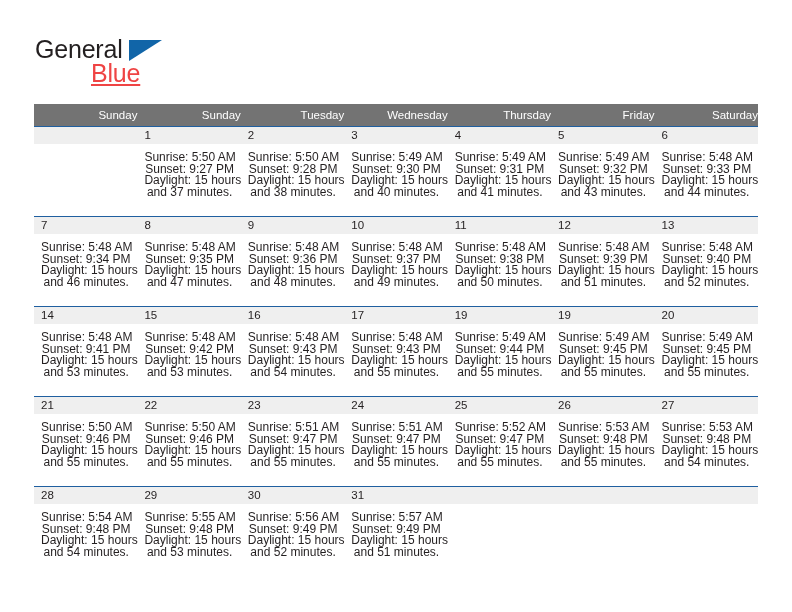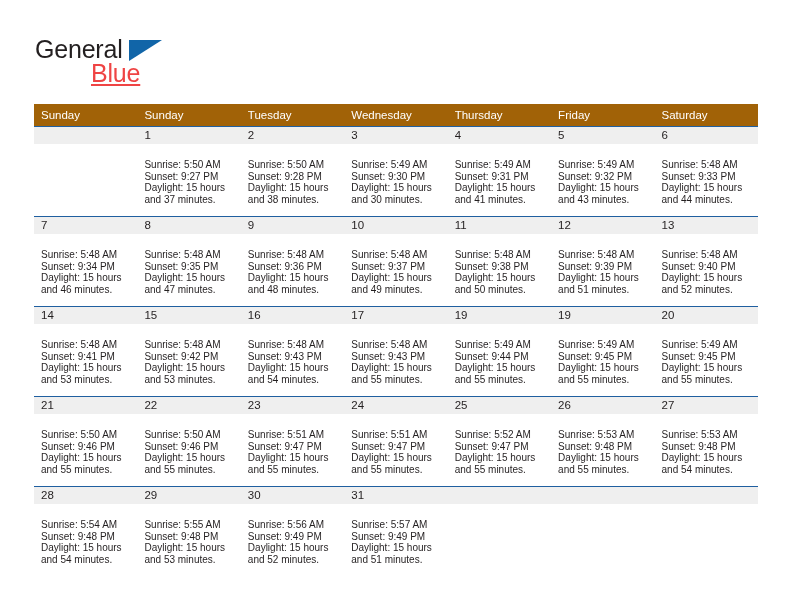--- a/index.html
+++ b/index.html
@@ -91,25 +91,25 @@
   
   .calendar {
     position: absolute;
     left: 34px;
     top: 104px;
     width: 724px;
     border-collapse: collapse;
     table-layout: fixed;
   }
   .calendar th {
-    background: #a16207;
+    background: #737373;
     color: #ffffff;
     font-size: 11.5px;
     font-weight: normal;
-    text-align: left;
+    text-align: right;
     padding: 5px 0 5px 7px;
     height: 12px;
     vertical-align: middle;
   }
   .calendar td {
     vertical-align: top;
     padding: 0;
     width: 103.4px;
     border-top: 1px solid #1f5fa0;
   }
@@ -127,24 +127,25 @@
     line-height: 17px;
     font-size: 11.5px;
     color: #231f20;
     padding-left: 7px;
     box-sizing: border-box;
   }
   .daycell.empty .daynum {
     background: #efefef;
   }
   .dayinfo {
-    padding: 15px 6px 0 7px;
-    font-size: 10px;
+    padding: 8px 6px 0 7px;
+    font-size: 12px;
     line-height: 11.6px;
     color: #231f20;
+    text-align: center;
   }
   .dayinfo div {
     white-space: nowrap;
   }
 </style>
 </head>
 <body>
 
 <div class="page">
 
@@ -197,21 +198,21 @@
               </div>
             </div>
           </td>
           <td>
             <div class="daycell">
               <div class="daynum">3</div>
               <div class="dayinfo">
                 <div>Sunrise: 5:49 AM</div>
                 <div>Sunset: 9:30 PM</div>
                 <div>Daylight: 15 hours</div>
-                <div>and 30 minutes.</div>
+                <div>and 40 minutes.</div>
               </div>
             </div>
           </td>
           <td>
             <div class="daycell">
               <div class="daynum">4</div>
               <div class="dayinfo">
                 <div>Sunrise: 5:49 AM</div>
                 <div>Sunset: 9:31 PM</div>
                 <div>Daylight: 15 hours</div>

